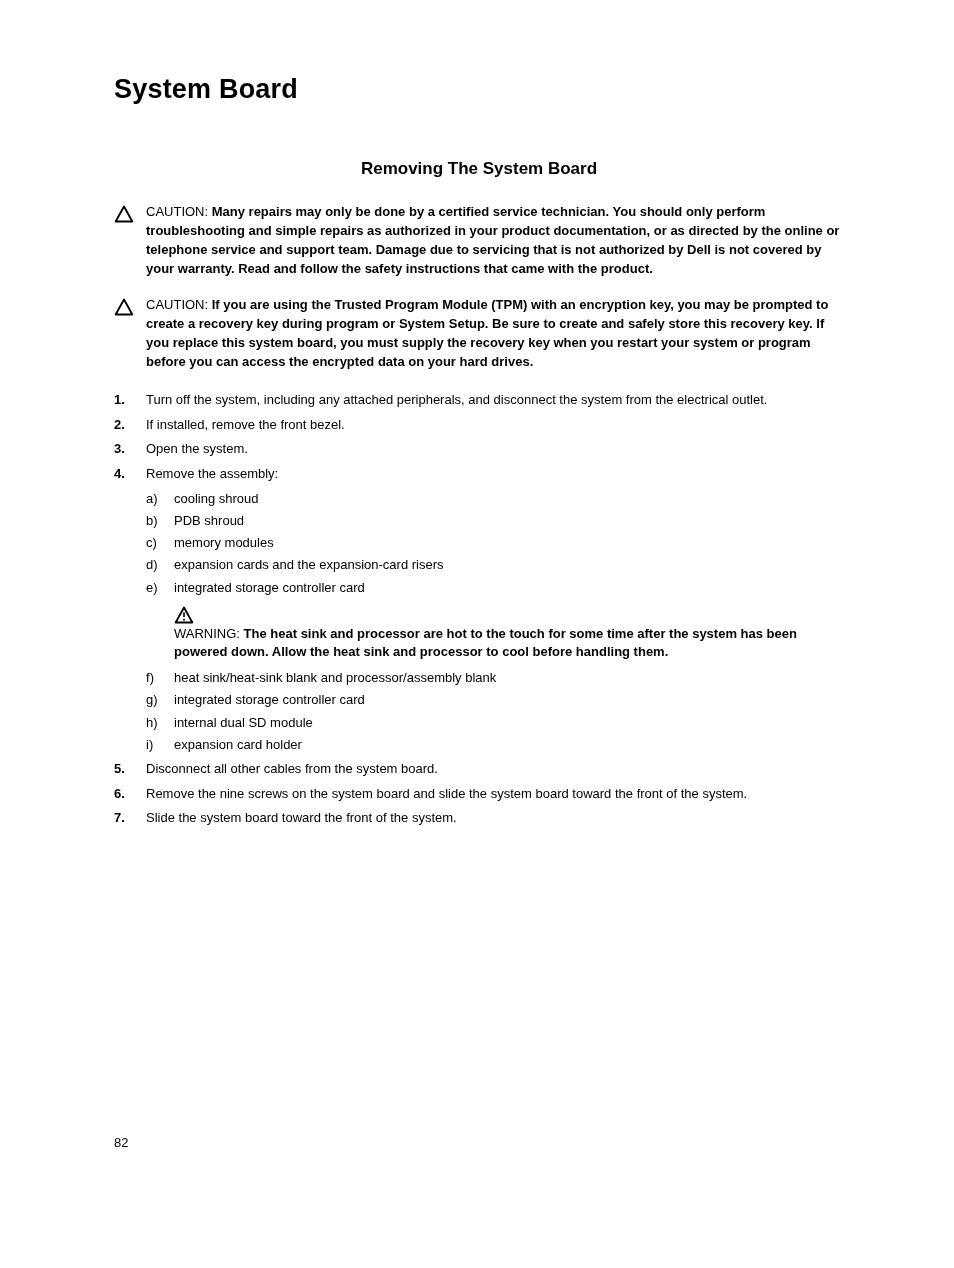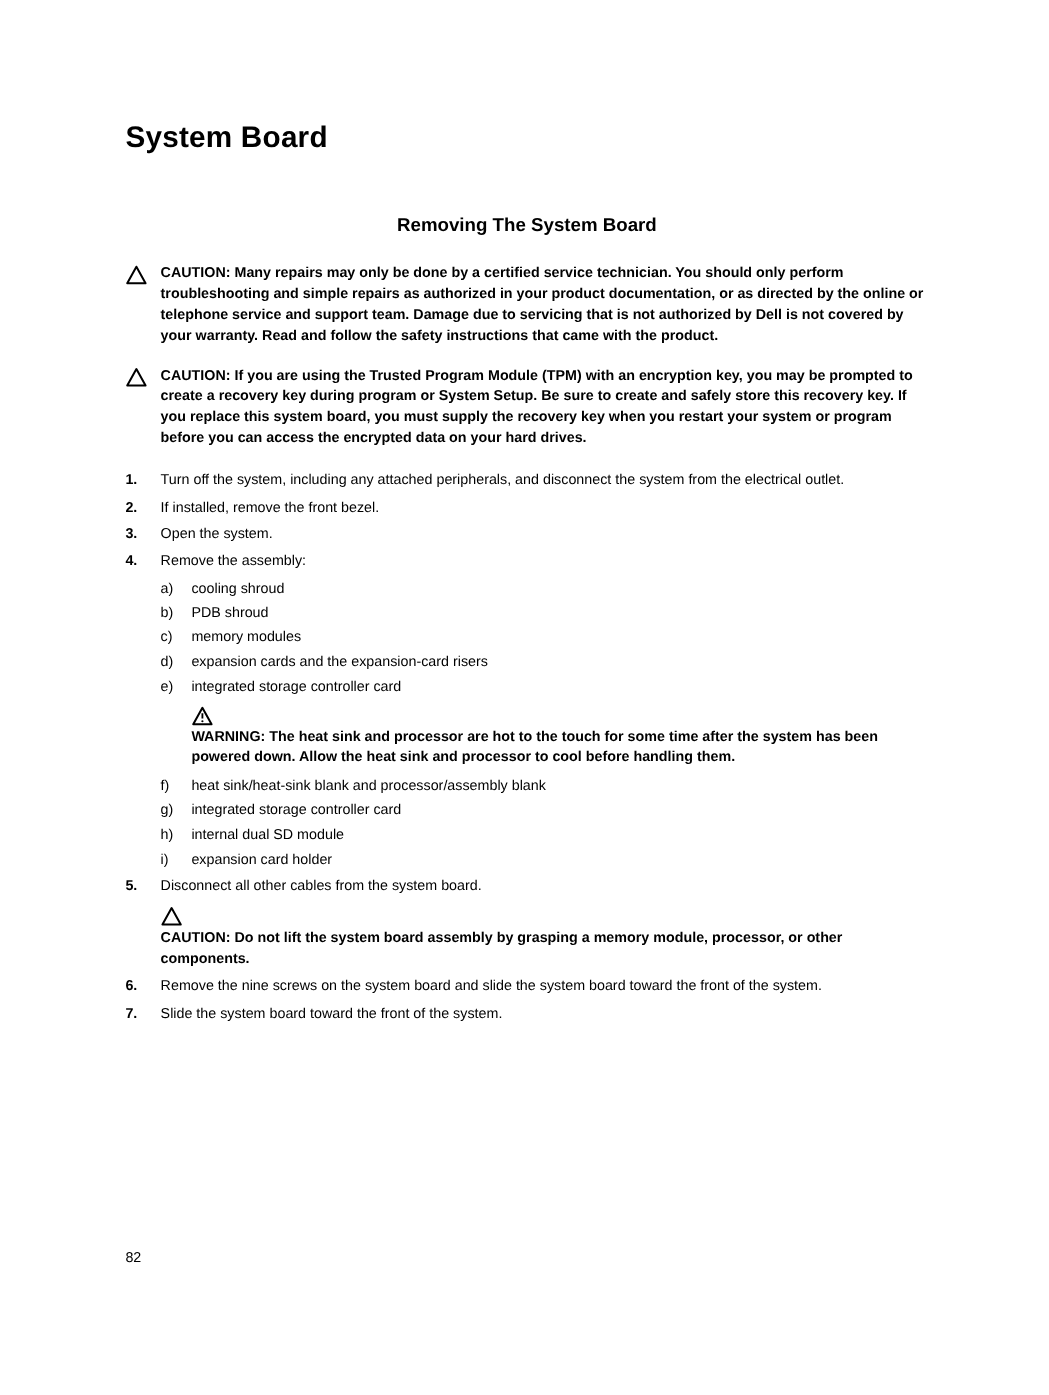--- a/index.html
+++ b/index.html
@@ -1,23 +1,23 @@
 <!DOCTYPE html>
 <html><head>
 <meta charset="utf-8">
 <style>
   * { box-sizing: border-box; margin: 0; padding: 0; }
   html, body { width: 954px; height: 1268px; background: #fff; font-family: Arial, Helvetica, sans-serif; color: #000; }
-  .page { padding: 110px 110px 40px 114px; position: relative; height: 100%; }
+  .page { padding: 74px 110px 40px 114px; position: relative; height: 100%; }
   .title { font-size: 27px; font-weight: bold; margin-bottom: 54px; letter-spacing: 0.2px; }
   .subhead { font-size: 17px; font-weight: bold; margin-bottom: 24px; text-align: center; }
   .notice { display: flex; align-items: flex-start; margin-bottom: 18px; }
   .notice-icon { width: 20px; height: 20px; flex: 0 0 20px; margin-right: 12px; margin-top: 1px; }
   .notice-body { font-size: 13px; line-height: 1.45; font-weight: bold; }
-  .notice-body .lead { font-weight: bold; }
+  .notice-body .lead { font-weight: normal; }
   .ol { list-style: none; counter-reset: step; margin-top: 6px; }
   .ol > li { counter-increment: step; position: relative; padding-left: 32px; font-size: 13px; line-height: 1.6; margin-bottom: 4px; }
   .ol > li::before { content: counter(step) "."; position: absolute; left: 0; font-weight: bold; font-size: 13px; }
   .sub-ol { list-style: none; counter-reset: sub; margin-top: 4px; margin-left: 0px; }
   .sub-ol > li { counter-increment: sub; position: relative; padding-left: 28px; font-size: 13px; line-height: 1.55; margin-bottom: 2px; }
   .sub-ol > li::before { content: counter(sub, lower-alpha) ")"; position: absolute; left: 0; font-size: 13px; }
   .inline-notice { display: flex; align-items: flex-start; margin-top: 6px; margin-bottom: 6px; flex-direction: column; }
   .inline-notice .notice-icon { margin-right: 10px; }
   .inline-notice .notice-body { font-size: 13px; line-height: 1.45; }
   .inline-notice.note .notice-body { font-weight: normal; }
@@ -78,27 +78,19 @@
           </div>
         </li>
         <li><span>heat sink/heat-sink blank and processor/assembly blank</span></li>
         <li><span>integrated storage controller card</span></li>
         <li><span>internal dual SD module</span></li>
         <li><span>expansion card holder</span>
         </li>
       </ol>
     </li>
     <li><span>Disconnect all other cables from the system board.</span>
-      <div class="inline-notice caution">
-        <span class="notice-icon">
-          <svg viewBox="0 0 24 24" width="20" height="20">
-              <path d="M12 3 L22 21 L2 21 Z" fill="none" stroke="#000" stroke-width="2.2" stroke-linejoin="round"></path>
-            </svg>
-        </span>
-        <p class="notice-body"><span class="lead">CAUTION: </span><span>Do not lift the system board assembly by grasping a memory module, processor, or other components.</span></p>
-      </div>
     </li>
     <li><span>Remove the nine screws on the system board and slide the system board toward the front of the system.</span></li>
     <li><span>Slide the system board toward the front of the system.</span></li>
   </ol>
 
   <div class="pagenum">82</div>
 </div>
 
 </body></html>

